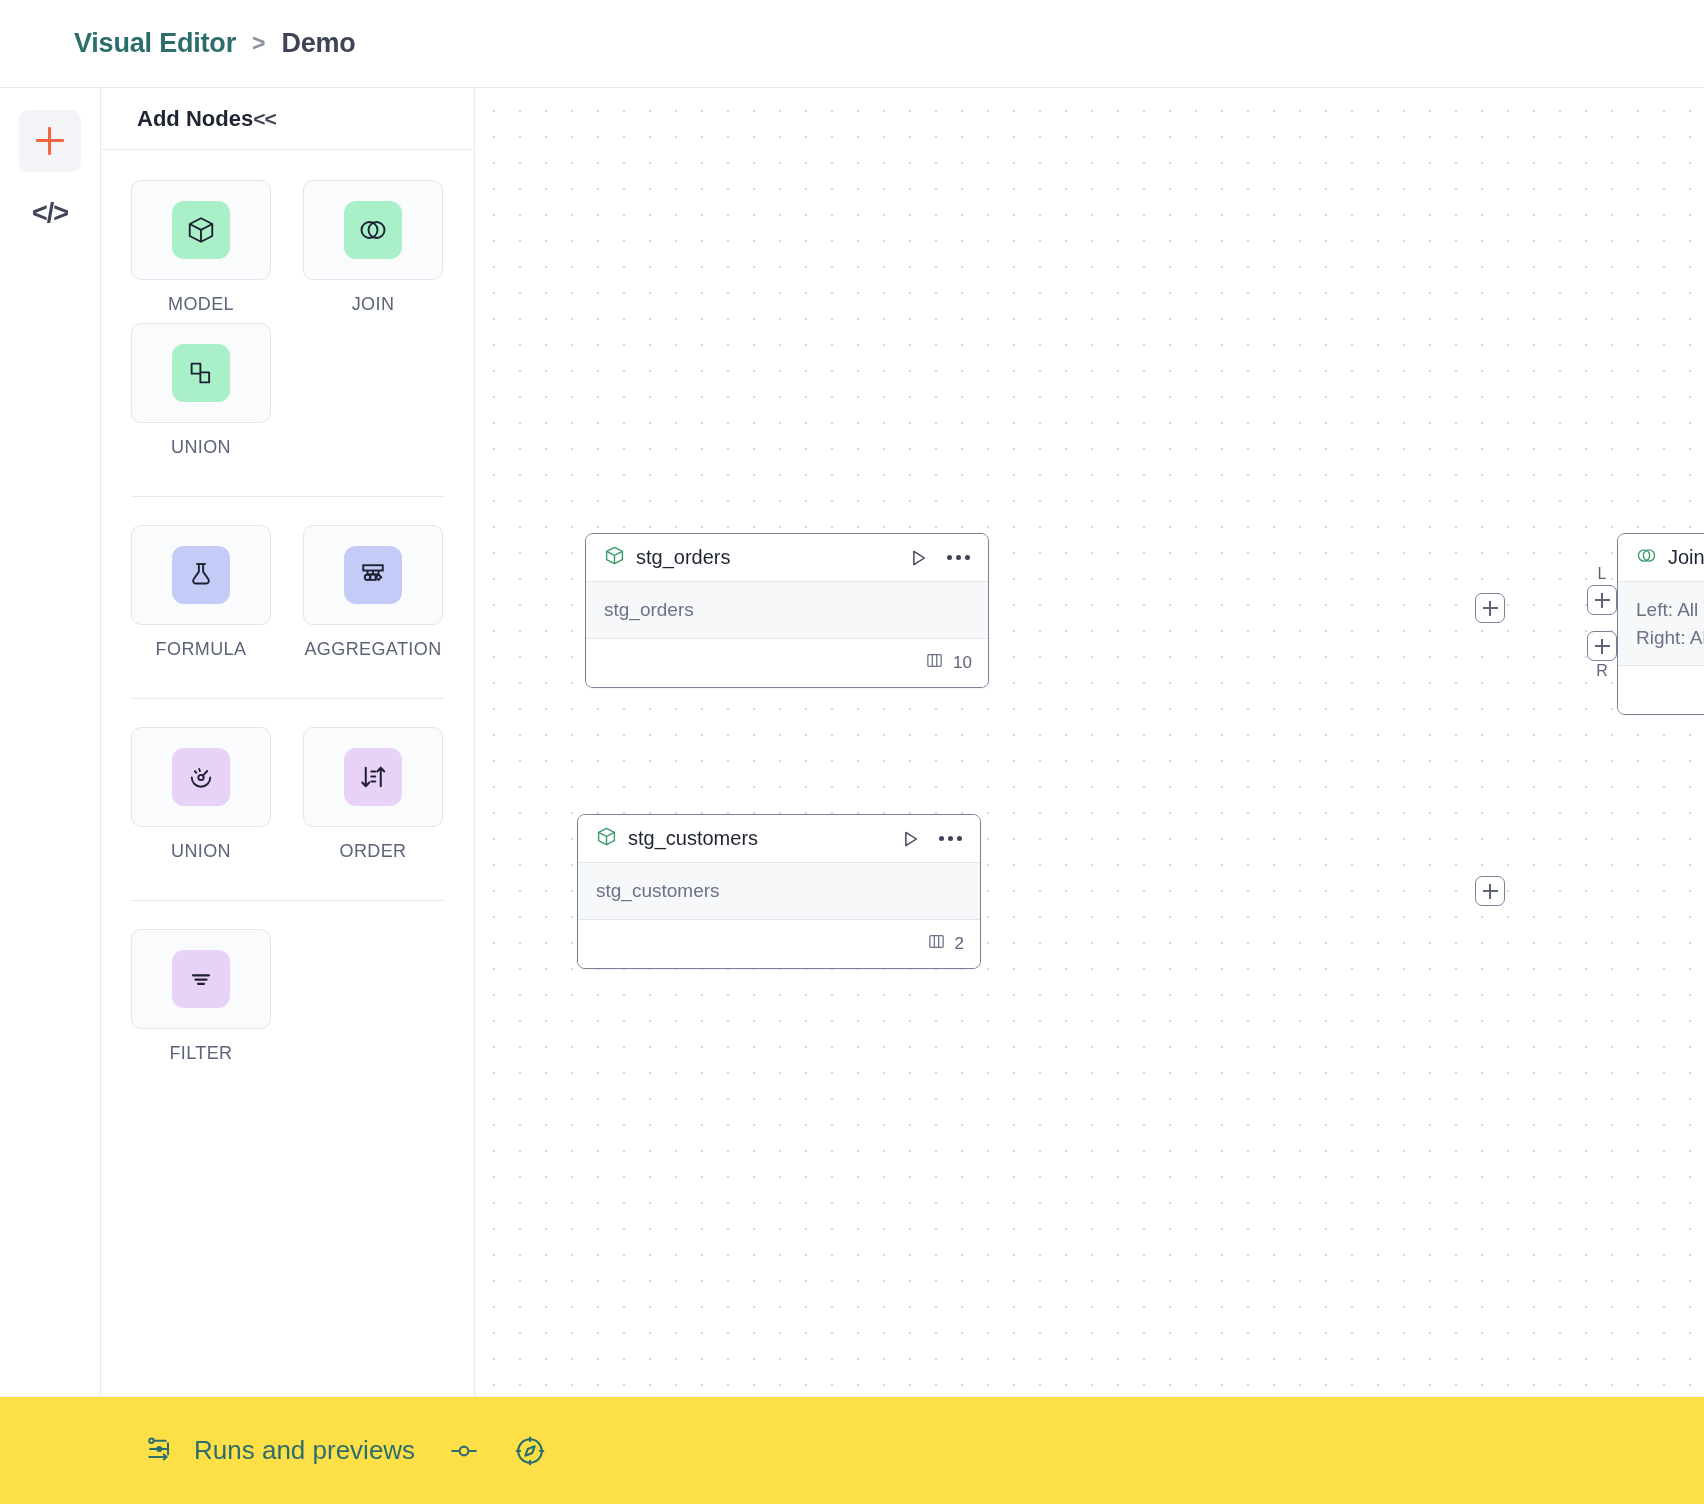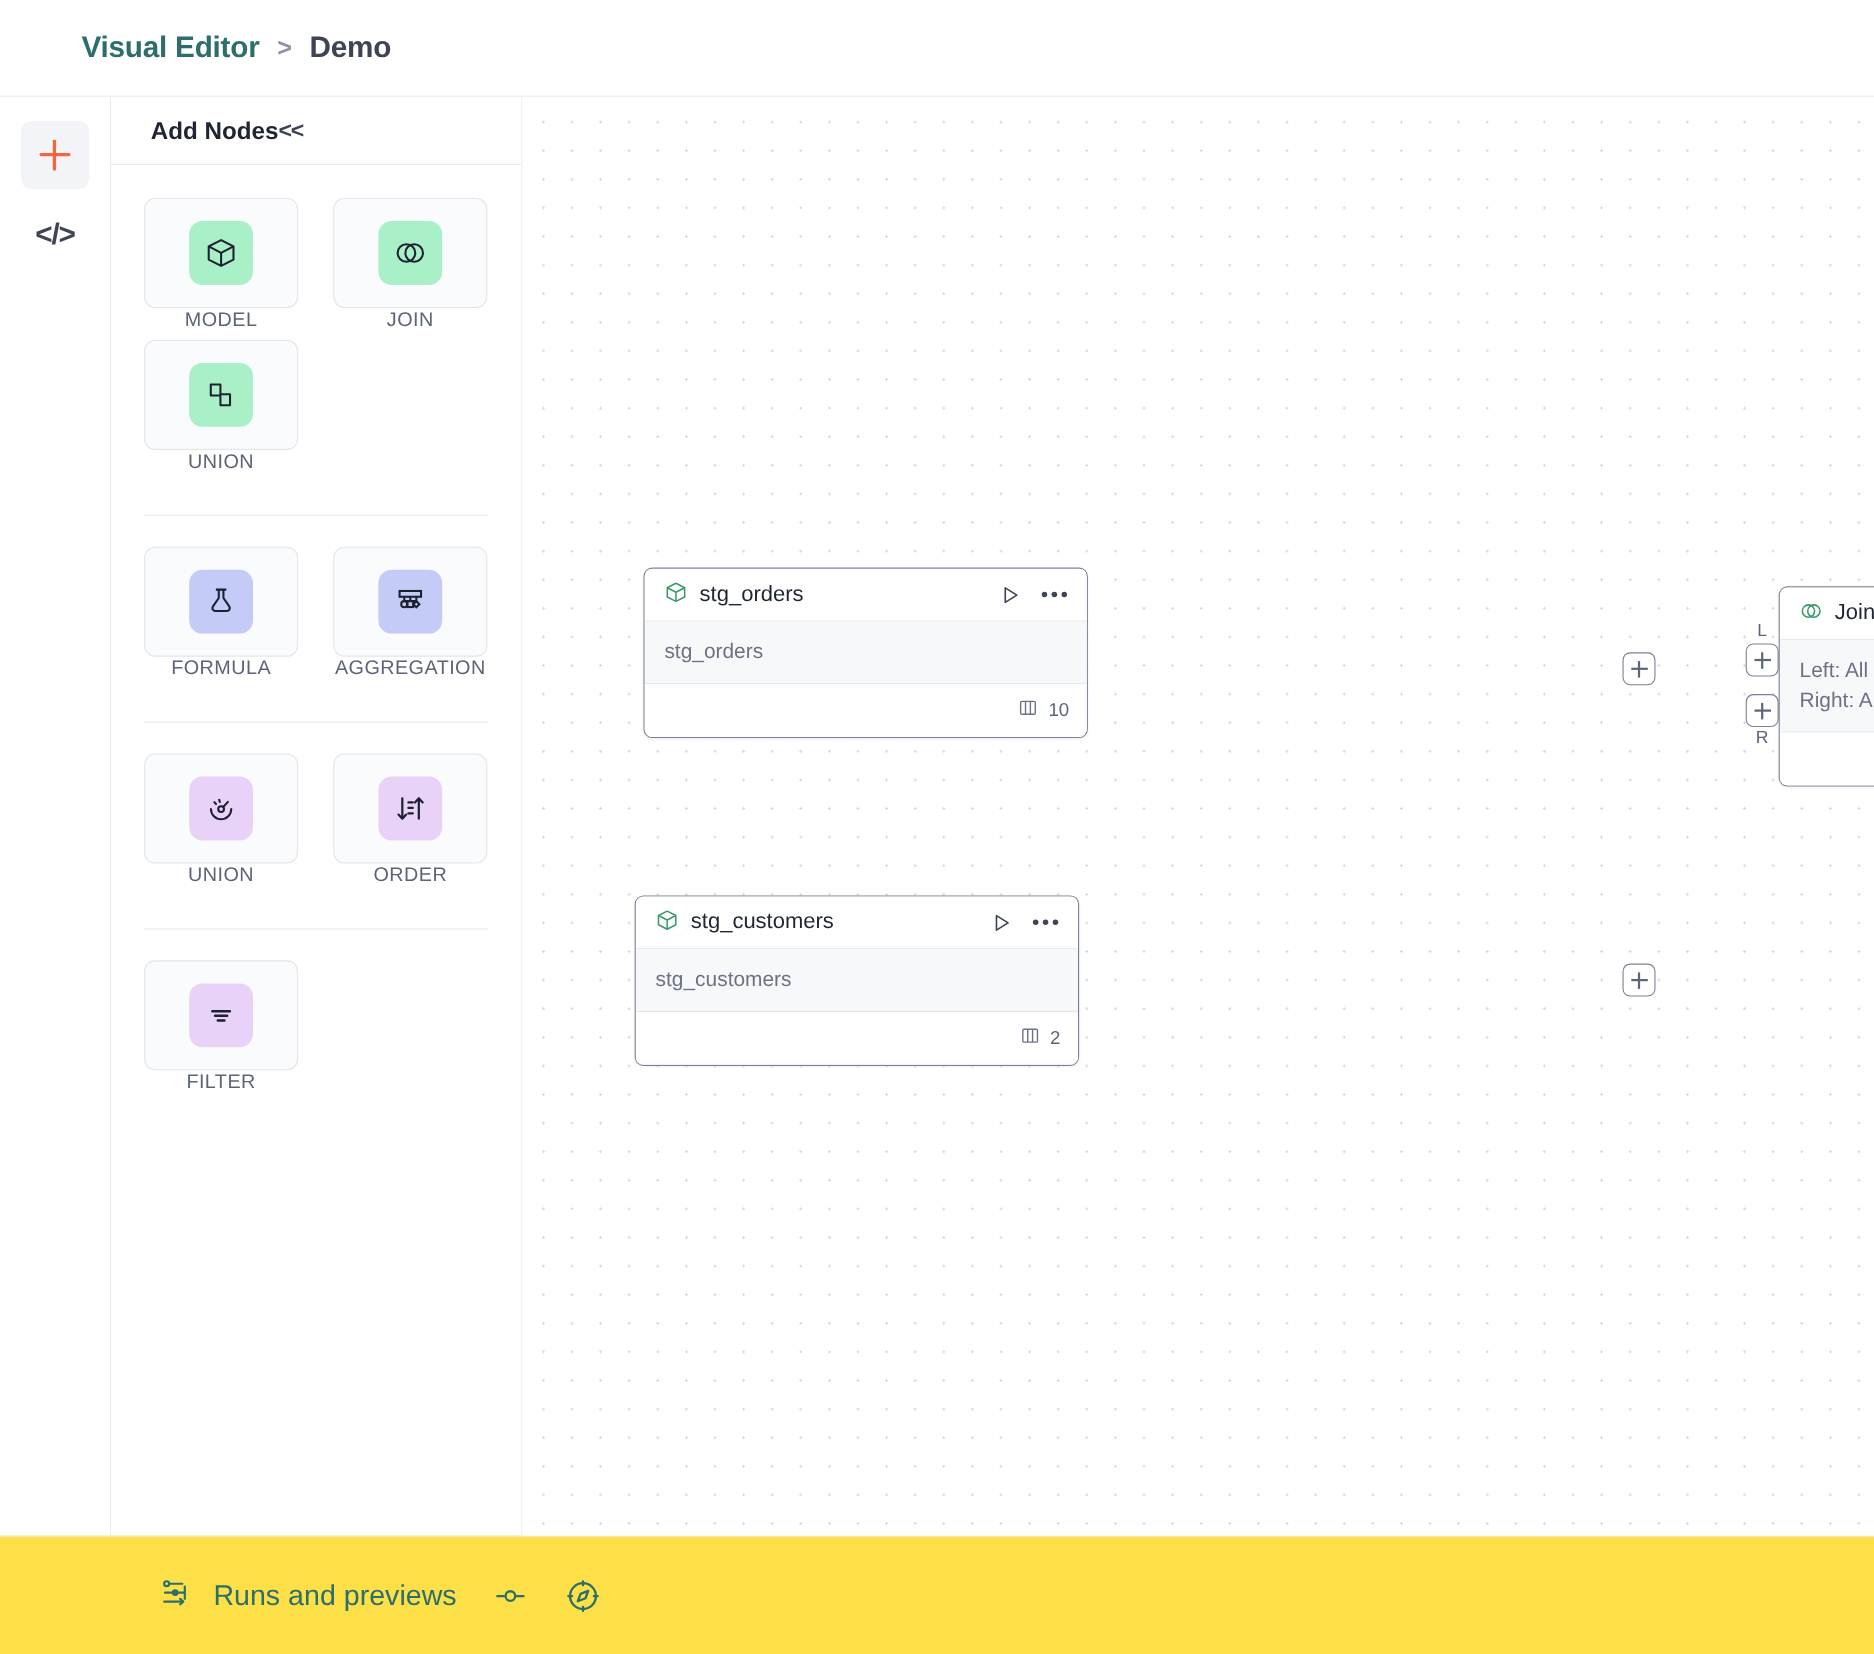--- a/index.html
+++ b/index.html
@@ -86,21 +86,21 @@
     display: flex; align-items: center; justify-content: center;
   }
   .node-swatch {
     width: 58px; height: 58px; border-radius: 12px;
     display: flex; align-items: center; justify-content: center;
   }
   .sw-green  { background: #a9f0c9; }
   .sw-indigo { background: #c3cbf6; }
   .sw-violet { background: #e8d2f8; }
   .node-label {
-    font-size: 18px; color: #5d6478; letter-spacing: 0.4px;
+    margin-top: 14px; font-size: 18px; color: #5d6478; letter-spacing: 0.4px;
     white-space: nowrap;
   }
 
   
   .canvas {
     flex: 1 1 auto; position: relative; overflow: hidden;
     background-color: #ffffff;
     background-image: radial-gradient(circle, #d3d7e0 1.1px, transparent 1.2px);
     background-size: 26px 26px;
     background-position: 6px 10px;
@@ -314,21 +314,21 @@
       </div>
     </div>
 
     <div class="canvas">
 
       <svg class="edges">
         <path d="M1024,521 C1060,521 1082,514 1110,512" stroke="#9ba1b0" stroke-width="1.7" fill="none"></path>
         <path d="M1024,803 C1075,803 1092,620 1112,556" stroke="#9ba1b0" stroke-width="1.7" fill="none"></path>
       </svg>
 
-      <div class="fnode" style="left:110px; top:428px; width:404px;">
+      <div class="fnode" style="left:110px; top:445px; width:404px;">
         <div class="fnode-head">
           <span>
             <svg width="21" height="21" viewBox="0 0 24 24" fill="none" stroke="#3a9b6a" stroke-width="1.6" stroke-linejoin="round">
               <path d="M12 2.6 21 7.2v9.6L12 21.4 3 16.8V7.2z"></path>
               <path d="M3 7.2 12 11.9l9-4.7M12 11.9v9.5"></path>
             </svg>
           </span>
           <span class="fnode-title">stg_orders</span>
           <span class="head-act">
             <span class="icon-btn">

